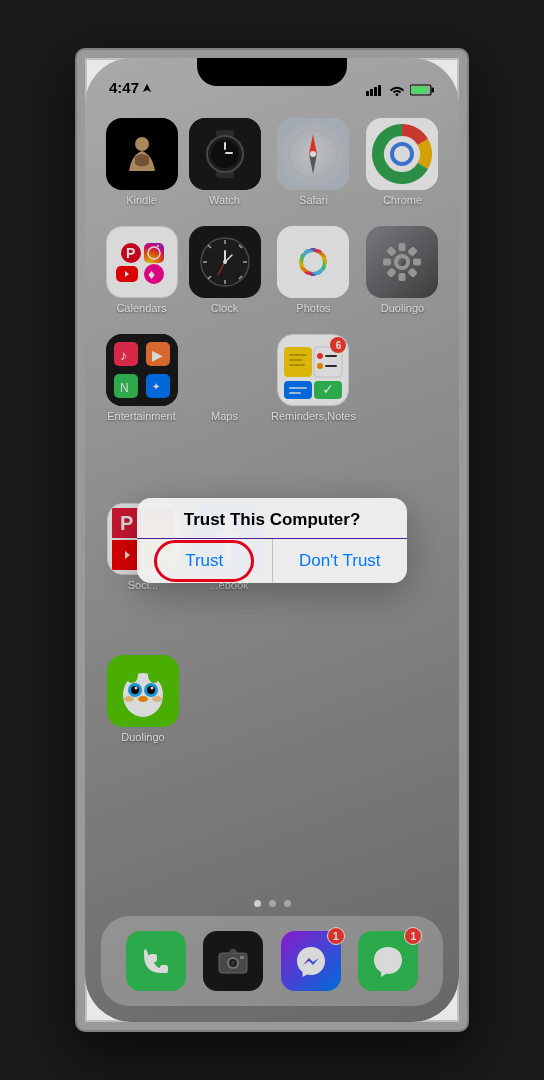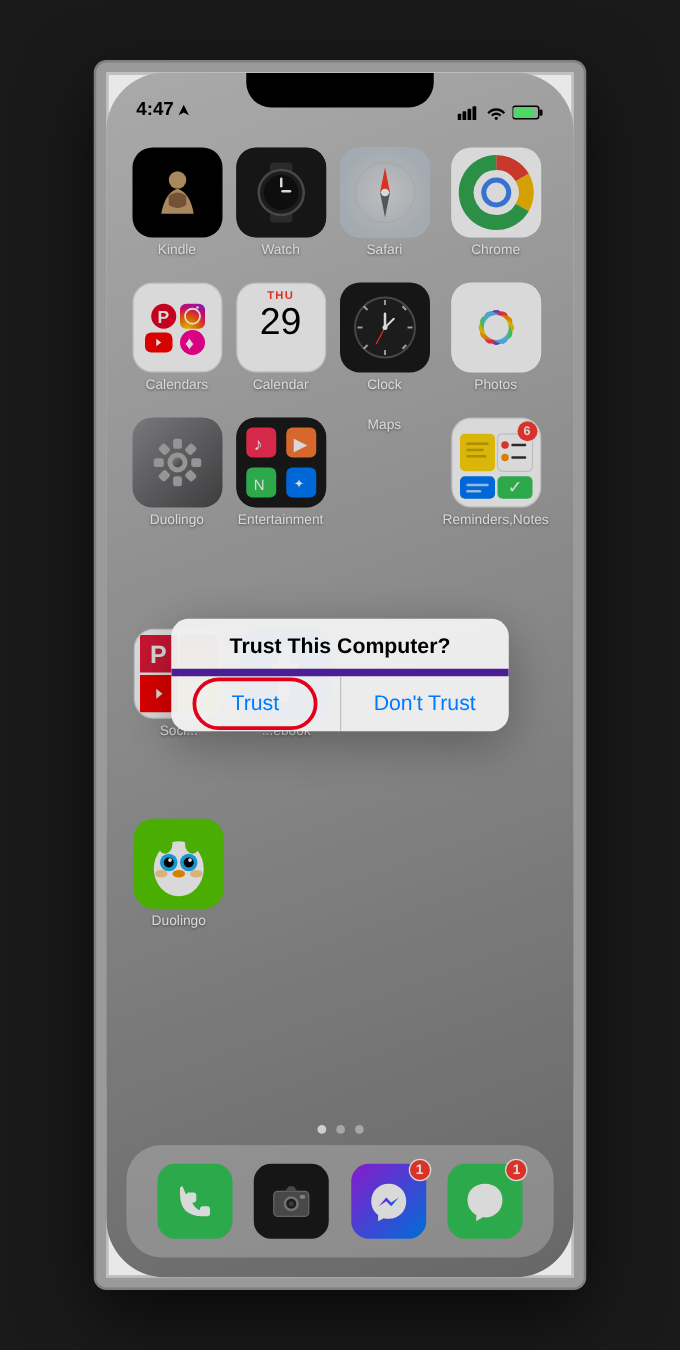--- a/index.html
+++ b/index.html
@@ -98,20 +98,21 @@
       grid-template-columns: repeat(4, 1fr);
       gap: 20px 10px;
     }
 
     .app-item {
       display: flex;
       flex-direction: column;
       align-items: center;
       gap: 4px;
       cursor: pointer;
+      justify-content: flex-end;
     }
 
     .app-icon {
       width: 72px;
       height: 72px;
       border-radius: 16px;
       display: flex;
       align-items: center;
       justify-content: center;
       overflow: hidden;
@@ -291,21 +292,21 @@
 
     .dialog-message {
       font-size: 13px;
       color: #333;
       line-height: 1.4;
       margin-bottom: 16px;
     }
 
     .dialog-buttons {
       display: flex;
-      border-top: 6px solid #4c1d95;
+      border-top: 1px solid #4c1d95;
       margin: 0 -16px;
     }
 
     .dialog-btn {
       flex: 1;
       padding: 12px;
       font-size: 17px;
       color: #007aff;
       background: transparent;
       border: none;
@@ -482,29 +483,20 @@
             <rect x="5" y="35" width="22" height="16" rx="5" fill="#ff0000"></rect>
             <path d="M18 43 L14 40 L14 46 Z" fill="#fff"></path>
 
             <circle cx="43" cy="43" r="10" fill="#f09"></circle>
             <text x="37" y="48" font-size="14" fill="#fff" font-weight="bold">♦</text>
           </svg>
         </div>
         <span class="app-label">Calendars</span>
       </div>
 
-      <div class="app-item">
-        <div class="app-icon" style="background:#fff;border:0.5px solid #e0e0e0;flex-direction:column;justify-content:flex-start;padding:0;overflow:hidden;">
-          <div style="background:#fff;width:100%;text-align:center;padding-top:4px;">
-            <div style="font-size:9px;color:#ff3b30;font-weight:600;letter-spacing:1px;">THU</div>
-            <div style="font-size:30px;color:#000;font-weight:300;line-height:1.1;">29</div>
-          </div>
-        </div>
-        <span class="app-label">Calendar</span>
-      </div>
 
       <div class="app-item">
         <div class="app-icon icon-clock">
           <svg width="62" height="62" viewBox="0 0 62 62">
             <rect width="62" height="62" rx="14" fill="#1a1a1a"></rect>
             <circle cx="31" cy="31" r="24" fill="#222" stroke="#555" stroke-width="1.5"></circle>
 
             <g stroke="#fff" stroke-width="1.5" opacity="0.7">
               <line x1="31" y1="9" x2="31" y2="13"></line>
               <line x1="31" y1="49" x2="31" y2="53"></line>

